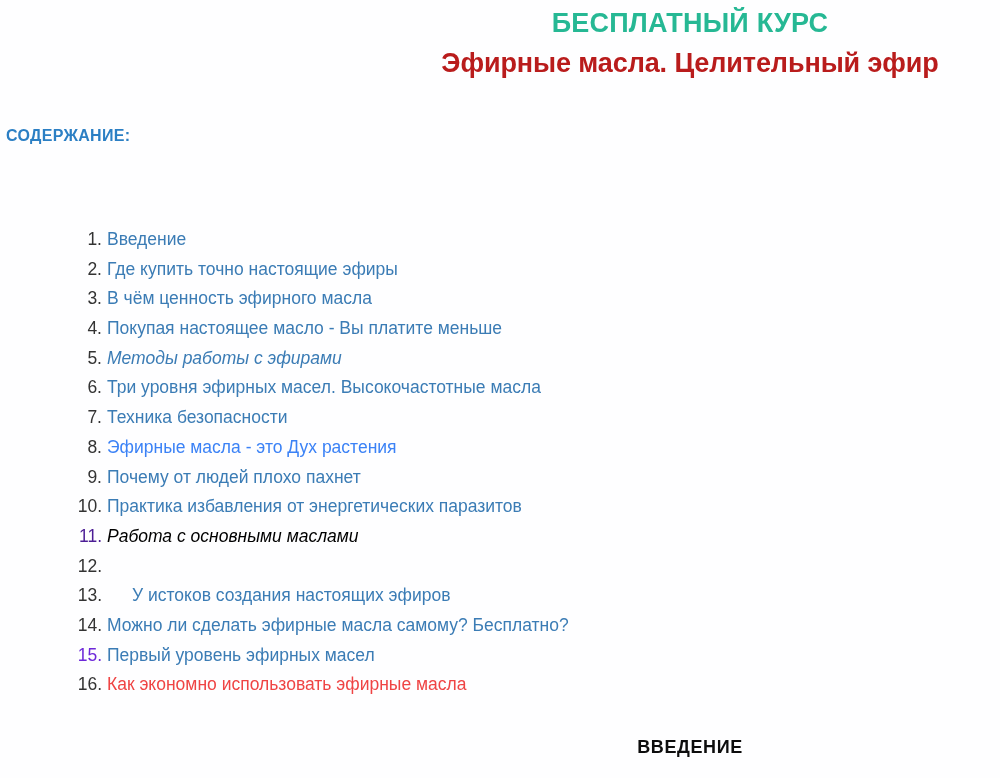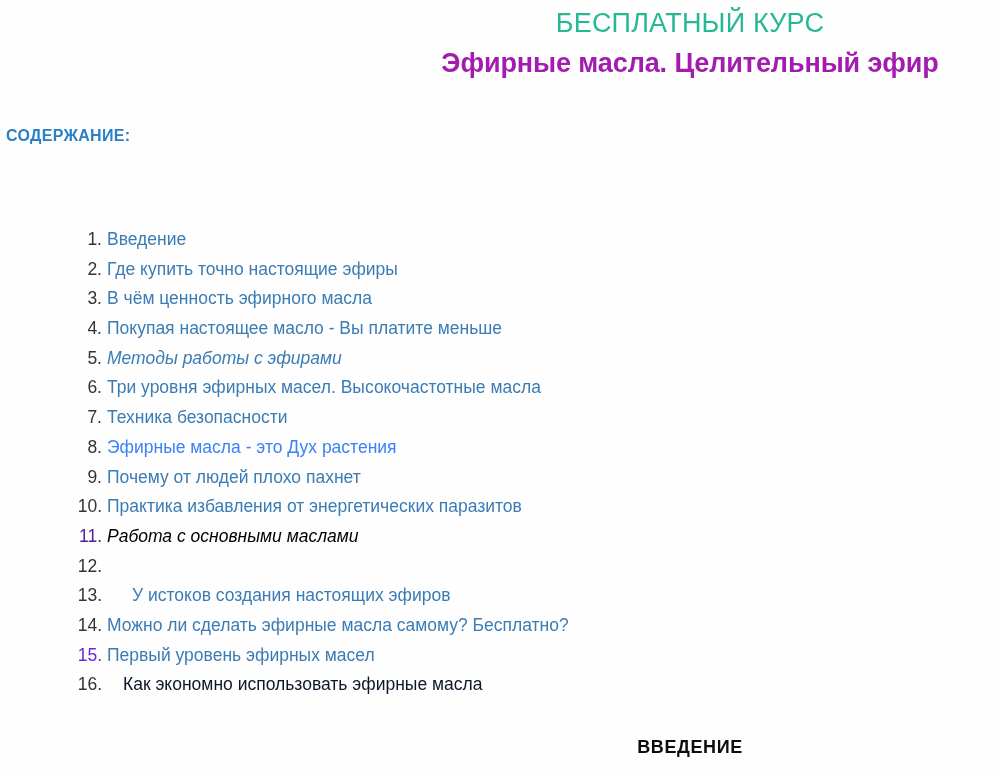--- a/index.html
+++ b/index.html
@@ -26,21 +26,21 @@
   .header-block {
     position: absolute;
     left: 380px;
     top: 6px;
     width: 620px;
     text-align: center;
   }
 
   .course-label {
     color: #26b894;
-    font-weight: normal;
+    font-weight: bold;
     font-size: 27px;
     line-height: 34px;
     letter-spacing: 0.2px;
     white-space: nowrap;
   }
 
   .course-title {
     color: #9459bb;
     font-weight: bold;
     font-size: 27px;
@@ -106,21 +106,21 @@
     line-height: 24px;
   }
 </style>
 </head>
 <body style="background: rgb(254, 254, 255);">
 
 <div class="page">
 
   <div class="header-block">
     <div class="course-label" style="color: rgb(38, 184, 148);">БЕСПЛАТНЫЙ КУРС</div>
-    <div class="course-title" style="color: #a21caf;">Эфирные масла. Целительный эфир</div>
+    <div class="course-title" style="color: #b91c1c;">Эфирные масла. Целительный эфир</div>
   </div>
 
   <div class="contents-heading" style="color: rgb(43, 127, 196);">СОДЕРЖАНИЕ:</div>
 
   <ol class="toc">
       <li class="toc-row">
         <span class="toc-num" style="color: rgb(51, 51, 51);">1.</span>
         <span class="toc-label" style="color: rgb(59, 124, 181);">Введение</span>
       </li>
       <li class="toc-row">
@@ -173,19 +173,19 @@
       <li class="toc-row">
         <span class="toc-num" style="color: rgb(51, 51, 51);">14.</span>
         <span class="toc-label" style="color: rgb(59, 124, 181);">Можно ли сделать эфирные масла самому? Бесплатно?</span>
       </li>
       <li class="toc-row">
         <span class="toc-num" style="color: #6d28d9;">15.</span>
         <span class="toc-label" style="color: rgb(59, 124, 181);">Первый уровень эфирных масел</span>
       </li>
       <li class="toc-row">
         <span class="toc-num" style="color: rgb(51, 51, 51);">16.</span>
-        <span class="toc-label" style="color: #0f172a; margin-left: 16px;">Как экономно использовать эфирные масла</span>
+        <span class="toc-label" style="color: #ef4444;">Как экономно использовать эфирные масла</span>
       </li>
     </ol>
 
   <div class="section-title" style="color: rgb(13, 13, 13);">ВВЕДЕНИЕ</div>
 
 </div>
 
 </body></html>

